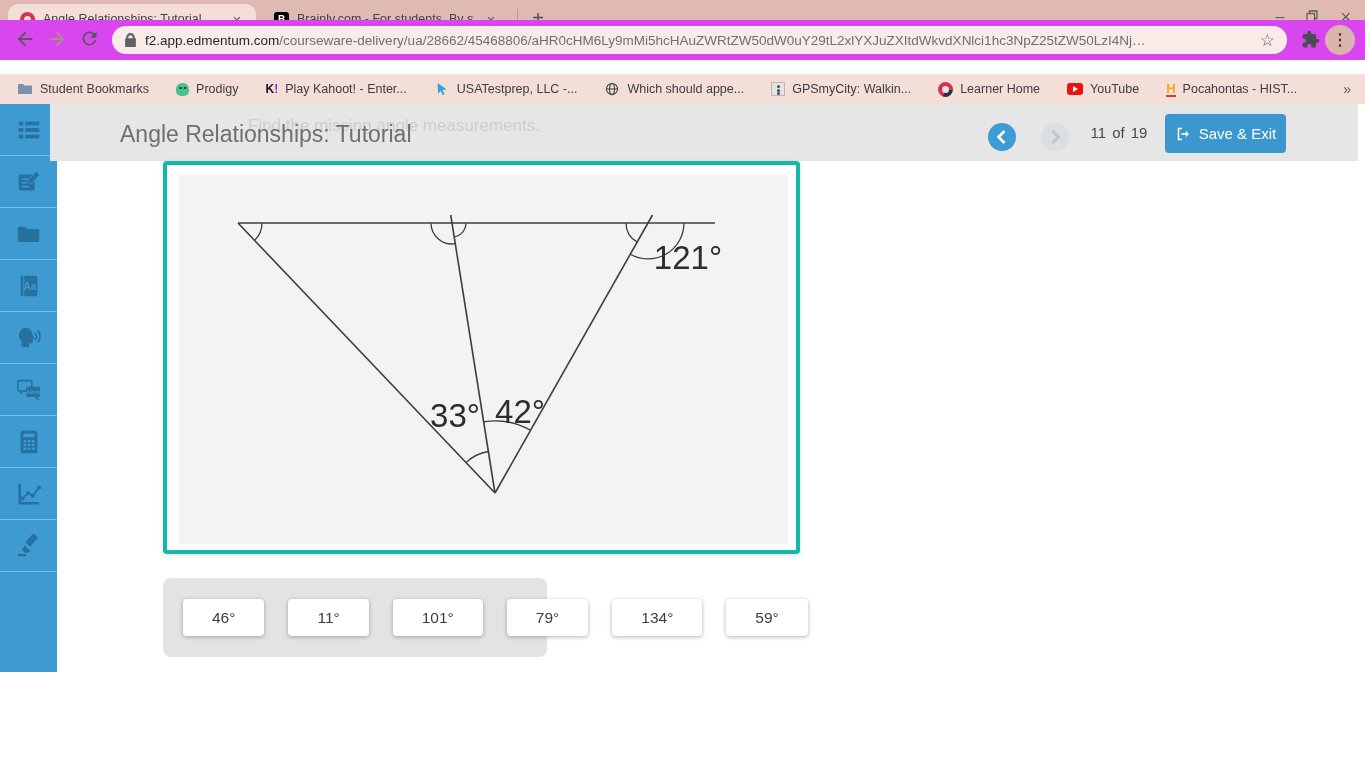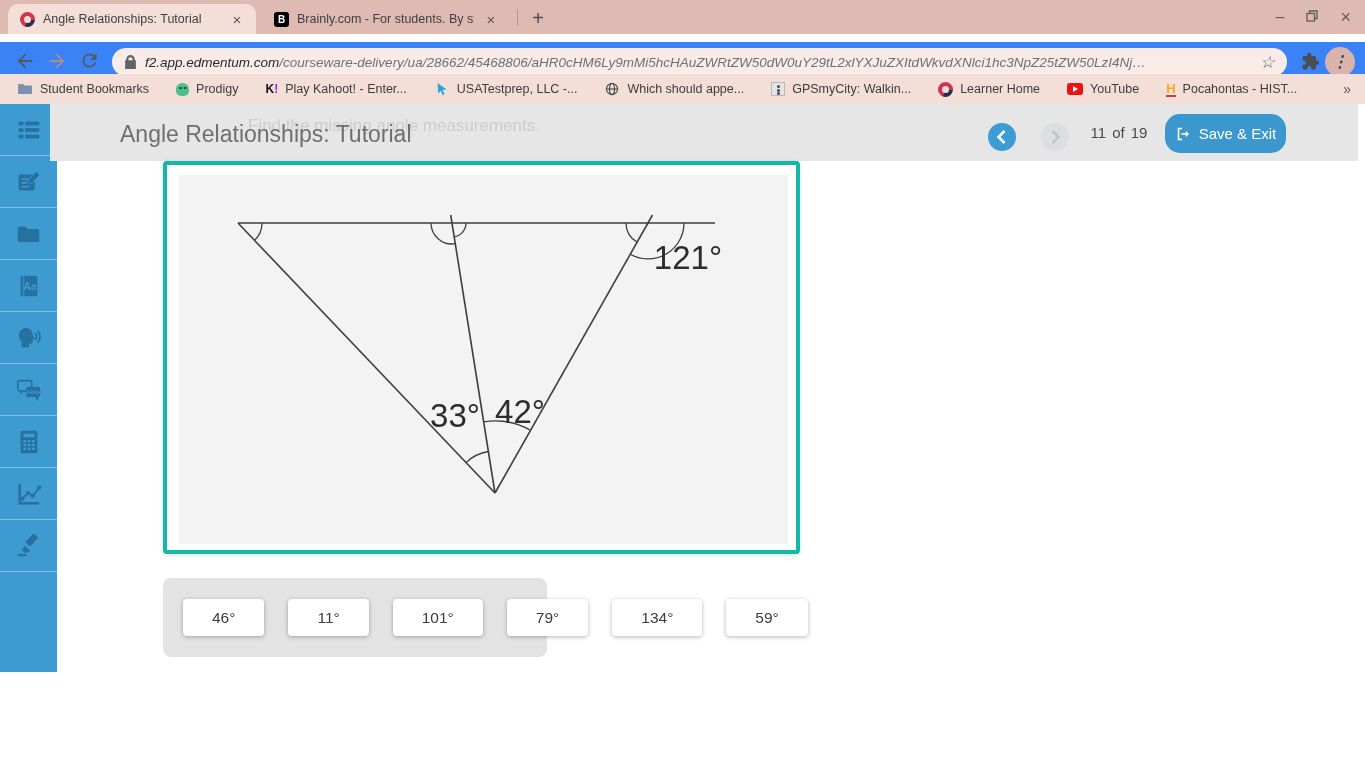--- a/index.html
+++ b/index.html
@@ -17,21 +17,21 @@
      background:conic-gradient(from 200deg,#cf3550 0 250deg,#27304f 250deg 360deg); position:relative; }
   .fav-edmentum::after { content:""; position:absolute; left:4px; top:4px; width:7px; height:7px; border-radius:50%; background:#f4ded8; }
   .fav-brainly { width:15px; height:15px; border-radius:3px; background:#000; color:#fff; font-size:10px; font-weight:bold;
      display:flex; align-items:center; justify-content:center; flex:0 0 15px; }
   .tab-sep { position:absolute; left:517px; top:9px; width:1px; height:17px; background:#bc978f; }
   #new-tab { position:absolute; left:524px; top:5px; width:28px; height:28px; font-size:20px; color:#4a4d51; text-align:center; line-height:26px; }
   #win-controls { position:absolute; right:6px; top:0; height:34px; display:flex; align-items:center; gap:22px; padding-right:8px; }
   #win-controls .wc { color:#5c5c5c; font-size:16px; line-height:34px; }
 
   
-  #toolbar { position:absolute; left:0; top:42px; width:1365px; height:40px; background:#3b82f6;font-style:italic; }
+  #toolbar { position:absolute; left:0; top:20px; width:1365px; height:40px; background:#d946ef; }
   .nav-ico { position:absolute; top:8px; width:24px; height:24px; }
   #omnibox { position:absolute; left:112px; top:6px; width:1175px; height:28px; border-radius:14px; background:#f9ebe7;
      display:flex; align-items:center; padding:0 12px; }
   #url-text { font-size:13.5px; white-space:nowrap; overflow:hidden; flex:1; margin-left:8px; }
   #url-text .host { color:#27292c; }
   #url-text .path { color:#6d7176; }
   #star-icon { font-size:17px; color:#5f6368; margin-left:10px; }
   #menu-dots { position:absolute; right:10px; top:5px; width:30px; height:30px; border-radius:50%; background:#d9b3ac;
      color:#3c4043; font-size:16px; text-align:center; line-height:30px; font-weight:bold; }
 
@@ -54,21 +54,21 @@
 
   
   #lesson-header { position:absolute; left:50px; top:104px; width:1308px; height:57px; background:#e6e6e6; }
   #ghost-text { position:absolute; left:198px; top:12px; font-size:17px; color:#cdcdcd; }
   #lesson-title { position:absolute; left:70px; top:17px; font-size:23px; color:#6f6f6f; }
   .nav-circle { position:absolute; top:19px; width:28px; height:28px; border-radius:50%; }
   #nav-prev { left:938px; background:#3e9cd4; }
   #nav-next { left:991px; background:#dadfe2; }
   #page-counter { position:absolute; left:1030px; top:20px; width:78px; text-align:center; font-size:15px; color:#4a4a4a; }
   #page-counter span { margin:0 3px; }
-  #save-exit { position:absolute; left:1115px; top:10px; width:121px; height:39px; border-radius:15px; background:#3b97cd;
+  #save-exit { position:absolute; left:1115px; top:10px; width:121px; height:39px; border-radius:4px; background:#3b97cd;
      color:#fff; font-size:15px; display:flex; align-items:center; justify-content:center; gap:8px; }
 
   
   #sidebar { position:absolute; left:0; top:104px; width:57px; height:611px; background:#3d9bd2; }
   .sb-item { width:57px; height:52px; border-bottom:1px solid rgba(255,255,255,.35); display:flex; align-items:center; justify-content:center; color:#26719e; }
 
   
   #figure-card { position:absolute; left:163px; top:161px; width:637px; height:393px; background:#fff;
      border:4px solid #14b8a6; border-radius:4px; box-shadow:0 1px 4px rgba(0,0,0,.15); }
   #figure-bg { position:absolute; left:12px; top:10px; width:609px; height:369px; background:#f3f3f3; }

